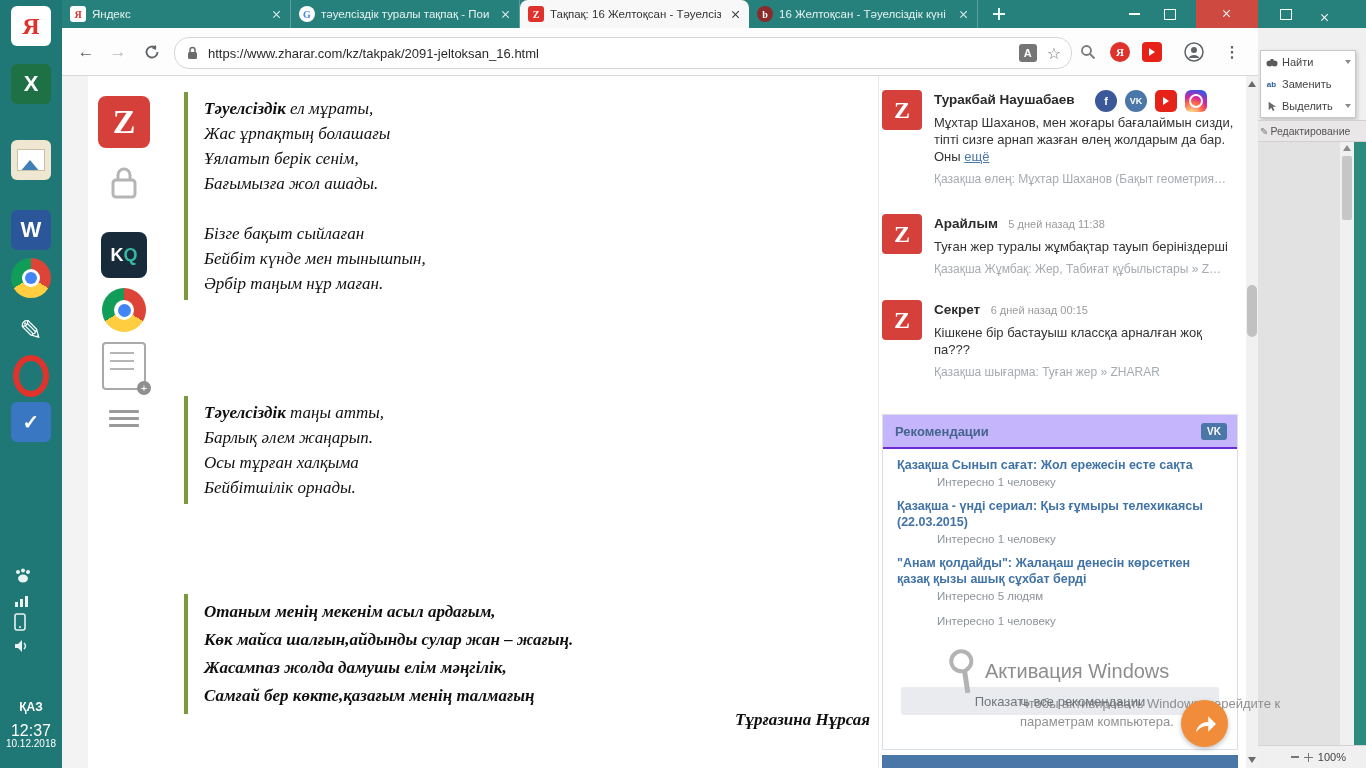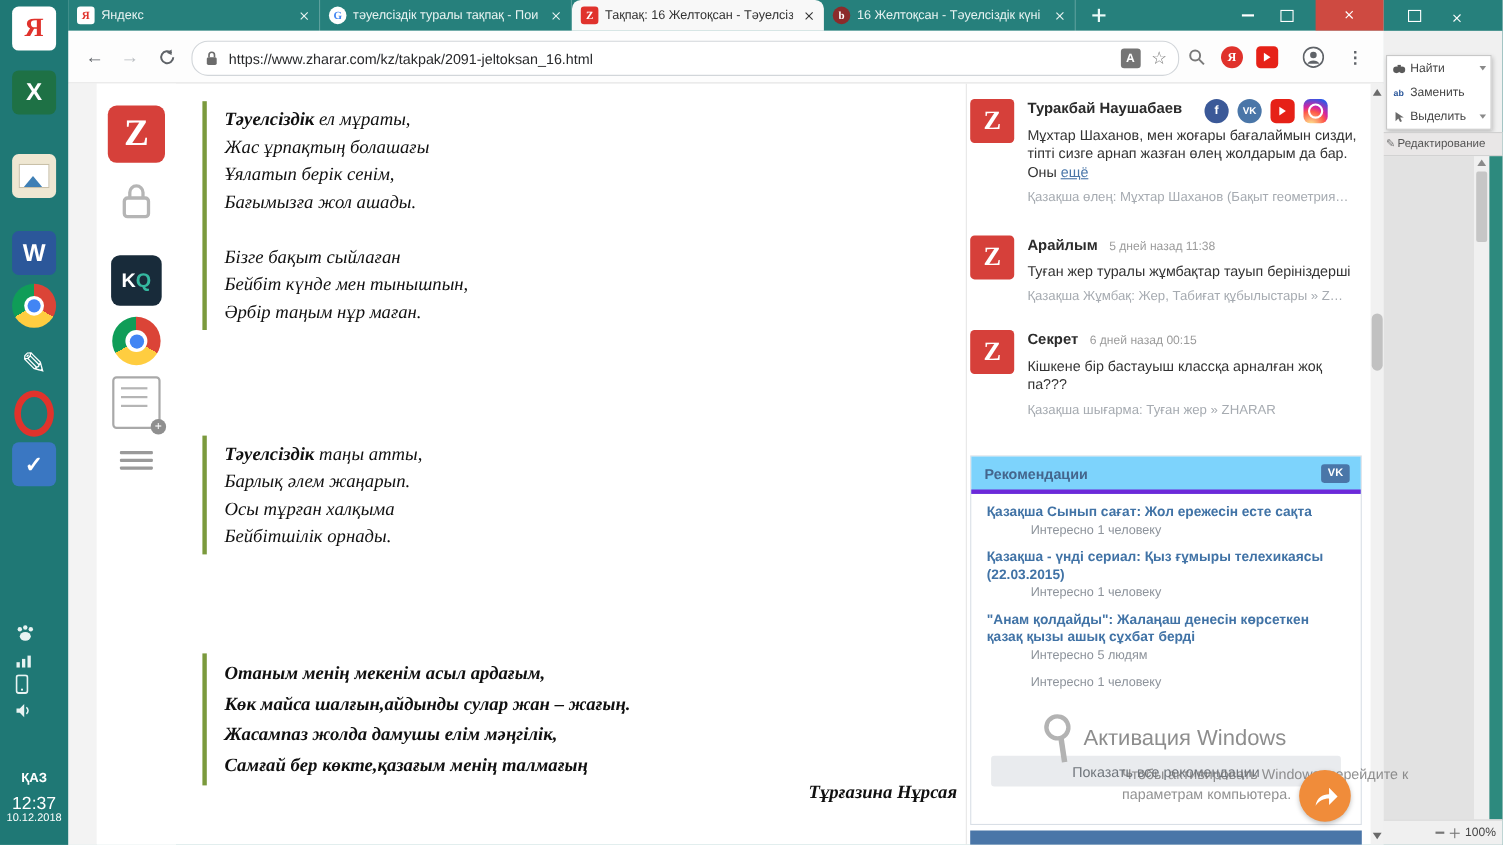--- a/index.html
+++ b/index.html
@@ -103,21 +103,21 @@
   .c-src{font-size:12px;color:#a6abb1;margin-top:7px;width:300px;white-space:nowrap;overflow:hidden;cursor:pointer;}
   .socials{position:absolute;left:213px;top:0;display:flex;gap:8px;}
   .soc{width:22px;height:22px;border-radius:50%;display:flex;align-items:center;justify-content:center;color:#fff;font-size:11px;font-weight:bold;cursor:pointer;}
   .soc-fb{background:#3b5998;}
   .soc-vk{background:#4a76a8;font-size:9px;}
   .soc-yt{background:#e62117;border-radius:5px;}
   .soc-ig{background:radial-gradient(circle at 30% 110%,#fdf497,#fd5949 45%,#d6249f 60%,#285aeb 90%);border-radius:6px;}
   .soc-ig .ig-ring{width:10px;height:10px;border:2px solid #fff;border-radius:50%;}
 
   #recs{position:absolute;left:0;top:338px;width:356px;height:336px;border:1px solid #d9dfe6;background:#fff;box-sizing:border-box;}
-  #recs-head{height:34px;background:#7dd3fc;border-bottom:4px solid #6d28d9;display:flex;align-items:center;padding:0 10px 0 12px;box-sizing:border-box;}
+  #recs-head{height:34px;background:#c4b5fd;border-bottom:2px solid #6d28d9;display:flex;align-items:center;padding:0 10px 0 12px;box-sizing:border-box;}
   #recs-title{font-size:13px;font-weight:bold;color:#44658c;flex:1;}
   #vk-badge{background:#4a76a8;color:#fff;font-size:10px;font-weight:bold;border-radius:3px;padding:3px 6px;cursor:pointer;}
   .rec-item{padding:8px 12px 2px 14px;}
   .rec-title{font-size:12.5px;font-weight:bold;color:#4173a6;line-height:16px;cursor:pointer;}
   .rec-sub{font-size:11.5px;color:#8d939b;margin-top:3px;margin-left:40px;}
   #rec-btn{position:absolute;left:18px;right:18px;top:272px;height:28px;background:#e9ebee;border-radius:3px;color:#70767c;font-size:13px;display:flex;align-items:center;justify-content:center;cursor:pointer;}
   #bluebar{position:absolute;left:0;top:679px;width:356px;height:13px;background:#4a76a8;}
 
   
   #scrollbar{position:absolute;left:1184px;top:0;width:12px;height:692px;background:#f1f1f1;cursor:pointer;}
@@ -134,21 +134,21 @@
   #find-panel{position:absolute;left:2px;top:50px;width:94px;background:#fff;border:1px solid #c8c8c8;box-shadow:1px 2px 4px rgba(0,0,0,.2);font-size:11px;color:#444;}
   .fp-row{height:22px;display:flex;align-items:center;padding:0 4px;cursor:pointer;gap:4px;}
   .fp-ic{width:13px;flex:none;display:flex;align-items:center;justify-content:center;}
   .fp-lbl{flex:1;white-space:nowrap;overflow:hidden;}
   #group-label{position:absolute;left:0;top:120px;width:108px;height:22px;background:#e9e7e7;border-top:1px solid #d0d0d0;border-bottom:1px solid #d0d0d0;display:flex;align-items:center;font-size:10.5px;color:#555;padding:0 2px;box-sizing:border-box;cursor:pointer;gap:2px;}
   #doc-area{position:absolute;left:0;top:142px;width:108px;height:603px;background:#e2e2e2;}
   #word-sb{position:absolute;right:12px;top:0;width:14px;height:603px;background:#f0f0f0;cursor:pointer;}
   #word-sb .wsb-up{position:absolute;left:3px;top:3px;width:0;height:0;border-left:4px solid transparent;border-right:4px solid transparent;border-bottom:6px solid #8a8a8a;}
   #word-sb-thumb{position:absolute;left:2px;top:14px;width:10px;height:64px;background:#c6c6c6;border-radius:2px;}
   #teal-strip{position:absolute;right:0;top:0;width:12px;height:603px;background:#2d8a7e;}
-  #word-status{position:absolute;left:0;bottom:0;width:108px;height:23px;background:#f0f0f0;border-top:1px solid #d4d4d4;display:flex;align-items:center;justify-content:flex-end;padding-right:6px;box-sizing:border-box;gap:5px;}
+  #word-status{position:absolute;left:0;bottom:0;width:108px;height:23px;background:#f0f0f0;border-top:1px solid #d4d4d4;display:flex;align-items:center;justify-content:flex-end;padding-right:20px;box-sizing:border-box;gap:5px;}
   #zoom-minus{width:8px;height:2px;background:#777;cursor:pointer;}
   #zoom-plus{position:relative;width:9px;height:9px;cursor:pointer;}
   #zoom-plus::before,#zoom-plus::after{content:"";position:absolute;background:#777;}
   #zoom-plus::before{left:4px;top:0;width:1.5px;height:9px;}
   #zoom-plus::after{left:0;top:4px;width:9px;height:1.5px;}
   #zoom-val{font-size:11px;color:#444;}
 
   
   #wm1{position:absolute;left:985px;top:660px;font-size:20px;color:rgba(112,112,112,.8);z-index:40;}
   #wm2{position:absolute;left:1020px;top:696px;font-size:13px;color:rgba(118,118,118,.8);z-index:40;white-space:nowrap;}

